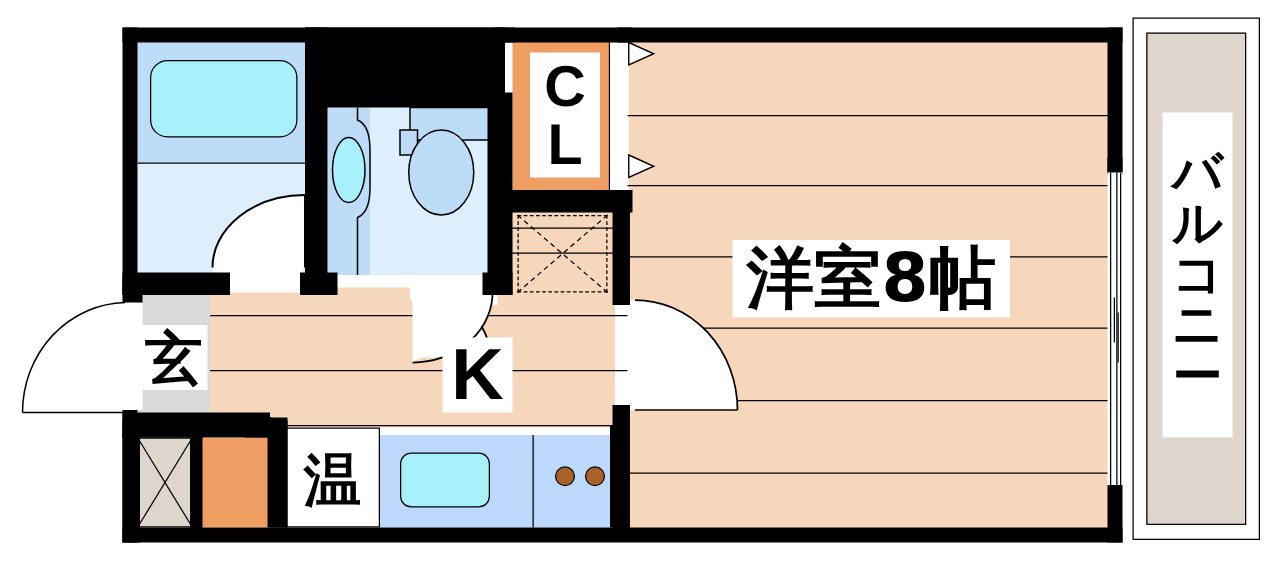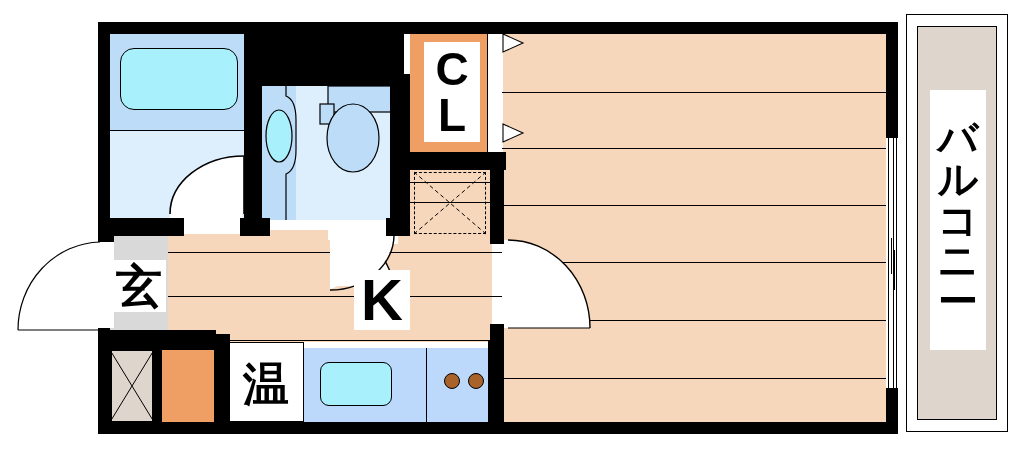--- a/index.html
+++ b/index.html
@@ -158,20 +158,21 @@
   <div class="abs hl" style="left:502px; top:320px; width:394px;"></div>
   <div class="abs hl" style="left:502px; top:378px; width:394px;"></div>
 
   <div class="abs white" style="left:492px; top:240px; width:22px; height:88px;"></div>
   <svg class="abs" style="left:508px; top:240px; width:84px; height:88px;" viewBox="0 0 84 88">
     <path d="M0 0 L0 88 L82 88 A82 88 0 0 0 0 0 Z" fill="#ffffff" stroke="none"></path>
     <path d="M0 0 A82 88 0 0 1 82 88" fill="none" stroke="#000" stroke-width="1.4"></path>
     <line x1="82" y1="88" x2="0" y2="88" stroke="#000" stroke-width="1.2"></line>
   </svg>
 
+  <div class="abs label jp" style="left:586px; top:192px; width:222px; height:62px; font-size:54px;">洋室8帖</div>
 
   <div class="abs hl" style="left:150px; top:252px; width:352px;"></div>
   <div class="abs hl" style="left:150px; top:296px; width:352px;"></div>
   <div class="abs hl" style="left:150px; top:340px; width:352px;"></div>
   <div class="abs hl" style="left:404px; top:182px; width:98px;"></div>
 
   <div class="abs white" style="left:330px; top:230px; width:68px; height:14px;"></div>
   <svg class="abs" style="left:330px; top:232px; width:66px; height:58px;" viewBox="0 0 66 58">
     <path d="M0 0 L0 58 Q8 52 30 50 A64 56 0 0 0 64 0 Z" fill="#ffffff" stroke="none"></path>
     <path d="M64 0 A64 56 0 0 1 0 58" fill="none" stroke="#000" stroke-width="1.4"></path>

